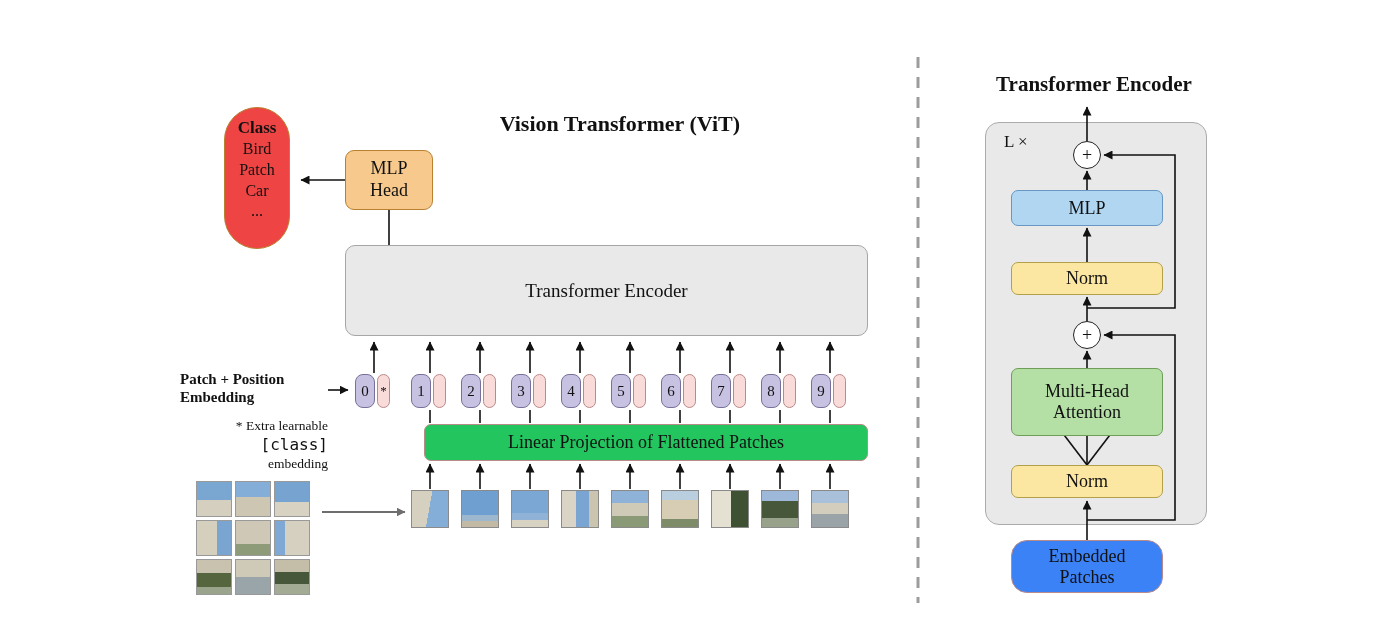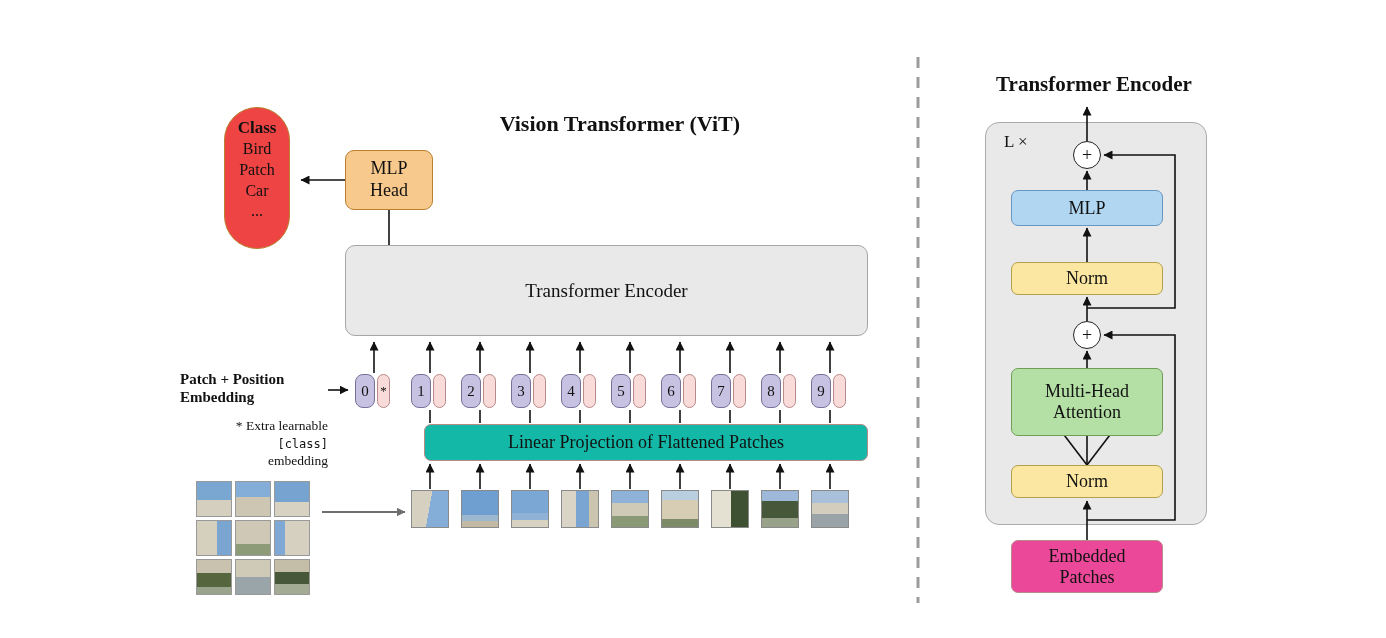--- a/index.html
+++ b/index.html
@@ -29,24 +29,24 @@
              background:#F8C98C; border:1.5px solid #B9812F; border-radius:9px;
              display:flex; align-items:center; justify-content:center; text-align:center;
              font-size:18px; line-height:1.2; }
 
   .pre { white-space:pre-line; }
 
   .ppe  { position:absolute; left:180px; top:371px; width:145px; text-align:left;
           font-weight:bold; font-size:15px; line-height:1.18; }
   .note { position:absolute; left:186px; top:417px; width:142px; text-align:right;
           font-size:13.5px; line-height:1.3; }
-  .note .code { font-family:"DejaVu Sans Mono",monospace; font-size:12px;margin-left:48px; }
+  .note .code { font-family:"DejaVu Sans Mono",monospace; font-size:16px;margin-left:48px; }
 
   .proj-box { position:absolute; left:424px; top:424px; width:444px; height:37px;
-             background:#14b8a6; border:1.5px solid #B98A8A; border-radius:7px;
+             background:#22c55e; border:1.5px solid #B98A8A; border-radius:7px;
              display:flex; align-items:center; justify-content:center; font-size:18px; }
 
   .token { position:absolute; top:374px; display:flex; gap:2px; }
   .tok-num { width:20px; height:34px; background:#C8C2E2; border:1.3px solid #77709A;
              border-radius:8px; display:flex; align-items:center; justify-content:center;
              font-size:15px; }
   .tok-emb { width:13px; height:34px; background:#F9DBDA; border:1.3px solid #B98A8A;
              border-radius:7px; display:flex; align-items:center; justify-content:center;
              font-size:13px; }
 
@@ -81,21 +81,21 @@
           display:flex; align-items:center; justify-content:center; font-size:18px; }
   .plus-top { top:141px; }
   .plus-bottom { top:321px; }
 
   .rbox { position:absolute; left:1011px; width:152px; height:33px; border-radius:7px;
           border:1.5px solid #666; display:flex; align-items:center; justify-content:center;
           font-size:18px; text-align:center; line-height:1.15; }
   .blue    { background:#B0D6F2; border-color:#6797C2; }
   .yellow  { background:#FBE7A2; border-color:#B3A04A; }
   .green   { background:#B5E0A5; border-color:#6E9E58; }
-  .pinkbox { background:#ec4899; border-color:#B98A8A; }
+  .pinkbox { background:#3b82f6; border-color:#B98A8A;border-radius:16px; }
 </style>
 </head>
 <body>
 
 <div class="canvas">
 
   <div class="enc-box">
     <span>Transformer Encoder</span>
   </div>
   <div class="right-box"></div>

